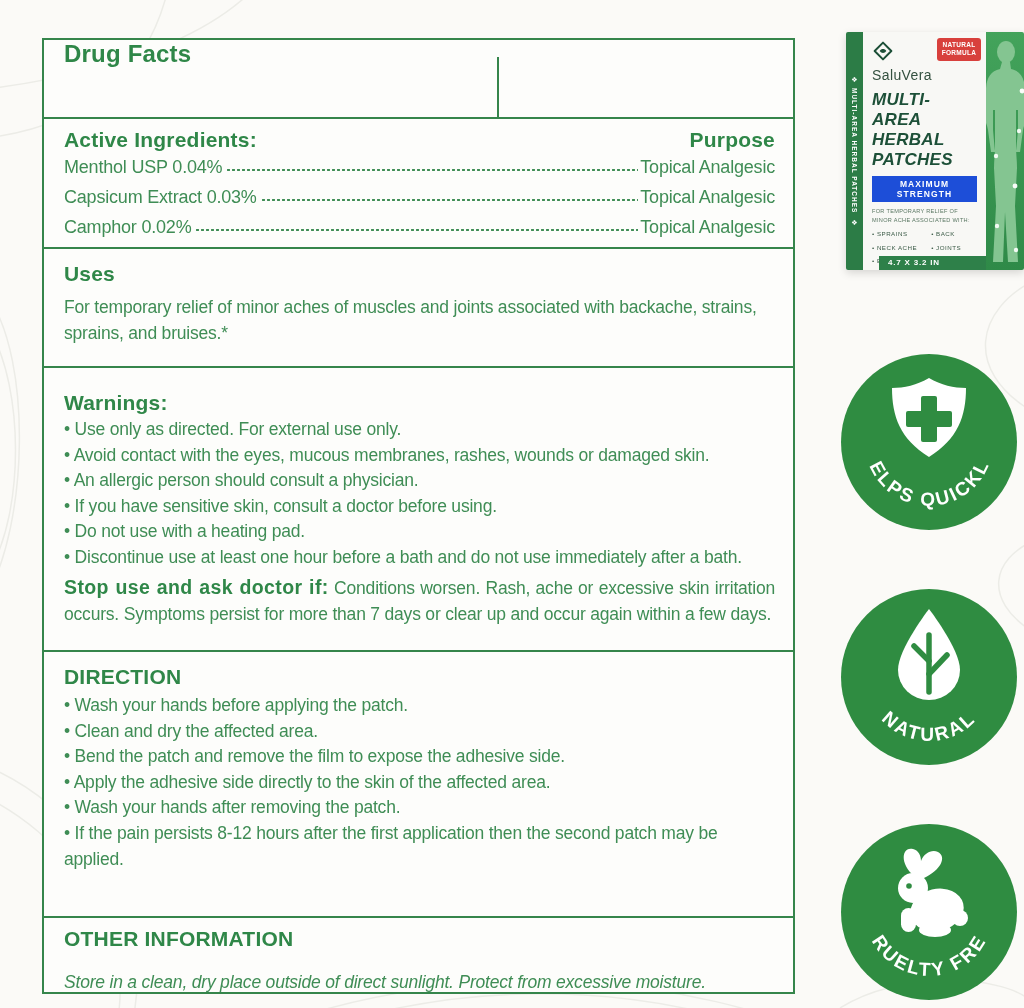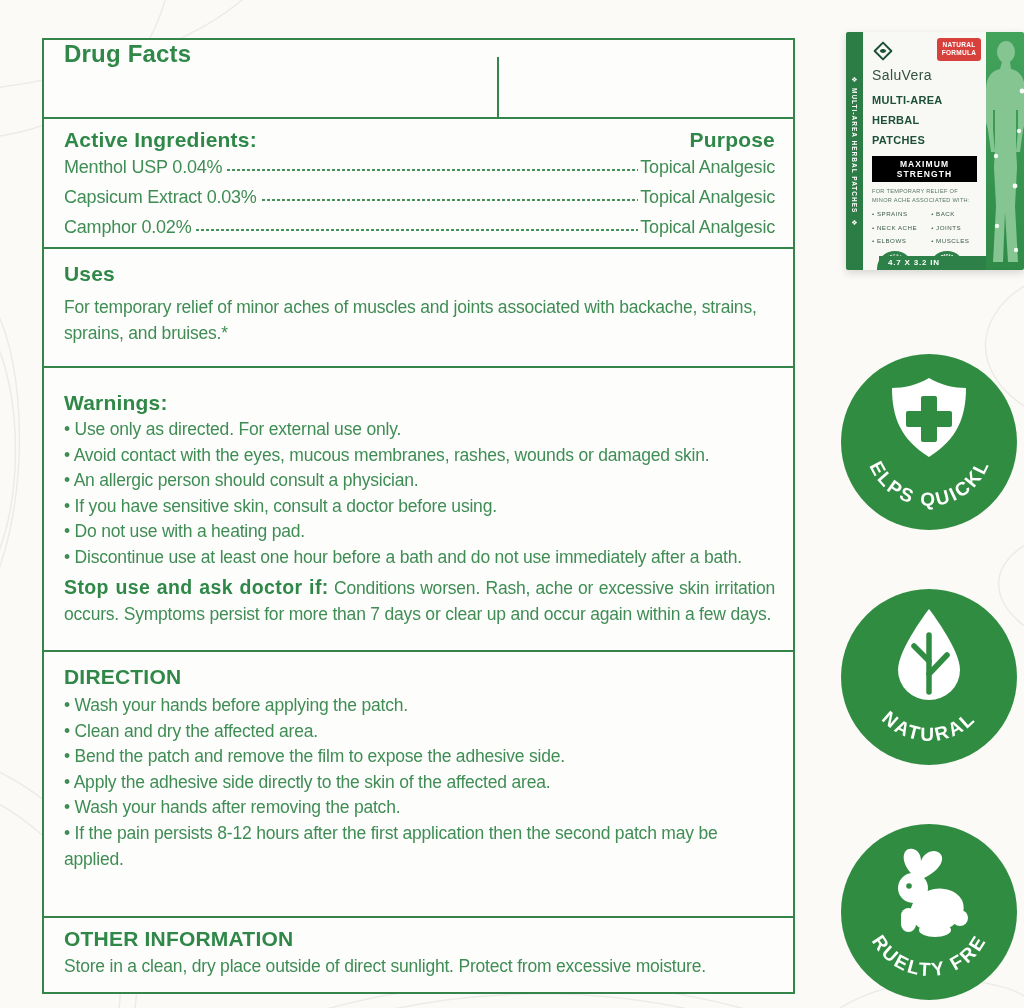--- a/index.html
+++ b/index.html
@@ -42,37 +42,37 @@
   ul.plain { list-style:none; margin-top:2px; }
   ul.plain li { font-size:17.5px; line-height:25.6px; letter-spacing:-.2px; }
   ul.plain li::before { content:"• "; }
   .stopuse { margin-top:3px; text-align:justify; font-size:17.5px; line-height:26px; letter-spacing:-.2px; max-width:722px; }
   .stopuse .lead { font-weight:bold; font-size:19.5px; color:#2f8748; letter-spacing:.4px; }
 
   .sec-direction { height:266px; padding:13px 18px 0 20px; }
   .sec-direction ul.plain { margin-top:4px; max-width:730px; }
 
   .sec-other { flex:1; padding:9px 18px 0 20px; }
-  .sec-other .body-text { margin-top:2px; }
+  .sec-other .body-text { margin-top:18px;font-style:italic; }
 
   
   .product-box { position:absolute; left:846px; top:32px; width:178px; height:238px; z-index:1;
     display:flex; box-shadow:0 3px 8px rgba(0,0,0,.15); border-radius:2px; overflow:hidden; }
   .spine { width:17px; background:#2c7c46; color:#fff; display:flex; flex-direction:column;
     align-items:center; justify-content:center; gap:5px; padding:6px 0; }
   .spine .vtext { writing-mode:vertical-rl; font-size:6.5px; font-weight:bold; letter-spacing:1px; white-space:nowrap; }
   .spine .dia { font-size:7px; line-height:7px; }
   .face { flex:1; background:#f8f8f5; position:relative; padding:7px 7px 0 9px; }
   .formula-badge { position:absolute; top:6px; right:5px; width:44px; background:#d8403c; color:#fff;
     font-size:6.5px; font-weight:bold; text-align:center; line-height:1.3; padding:3px 2px; border-radius:3px; letter-spacing:.3px; }
   .brand-row { margin-top:1px; }
   .brand-name { display:block; font-size:14px; color:#33503f; letter-spacing:.4px; margin-top:1px; }
   .box-title { margin-top:7px; }
-  .box-title span { display:block; font-size:11px; font-weight:800; color:#1d5038; line-height:20px; letter-spacing:.3px; }
-  .strength-banner { margin-top:6px; margin-right:2px; background:#000000; color:#fff; text-align:center;
+  .box-title span { display:block; font-size:17px; font-weight:800; color:#1d5038; line-height:20px; letter-spacing:.3px;font-style:italic; }
+  .strength-banner { margin-top:6px; margin-right:2px; background:#1d4ed8; color:#fff; text-align:center;
     font-size:8.5px; font-weight:bold; letter-spacing:1.1px; padding:3px 0; }
   .box-subtext { margin-top:5px; width:100px; font-size:5.6px; color:#5a7763; letter-spacing:.3px; line-height:1.55; }
   .box-bullets { margin-top:3px; display:flex; gap:14px; }
   .box-bullets ul { list-style:none; font-size:6.2px; color:#3c5c48; letter-spacing:.5px; line-height:2.15; }
   .box-bullets li::before { content:"• "; }
   .stamps { margin-top:3px; display:flex; gap:14px; padding-left:4px; }
   .size-band { position:absolute; left:16px; right:0; bottom:0; height:14px; background:#2e8049;
     color:#fff; font-size:8px; font-weight:bold; letter-spacing:.8px; line-height:14px; padding-left:9px; }
   .side-panel { width:38px; background:linear-gradient(#43a35b,#2f8a48); position:relative; overflow:hidden; }
   .side-panel svg { position:absolute; left:-14px; top:4px; }

